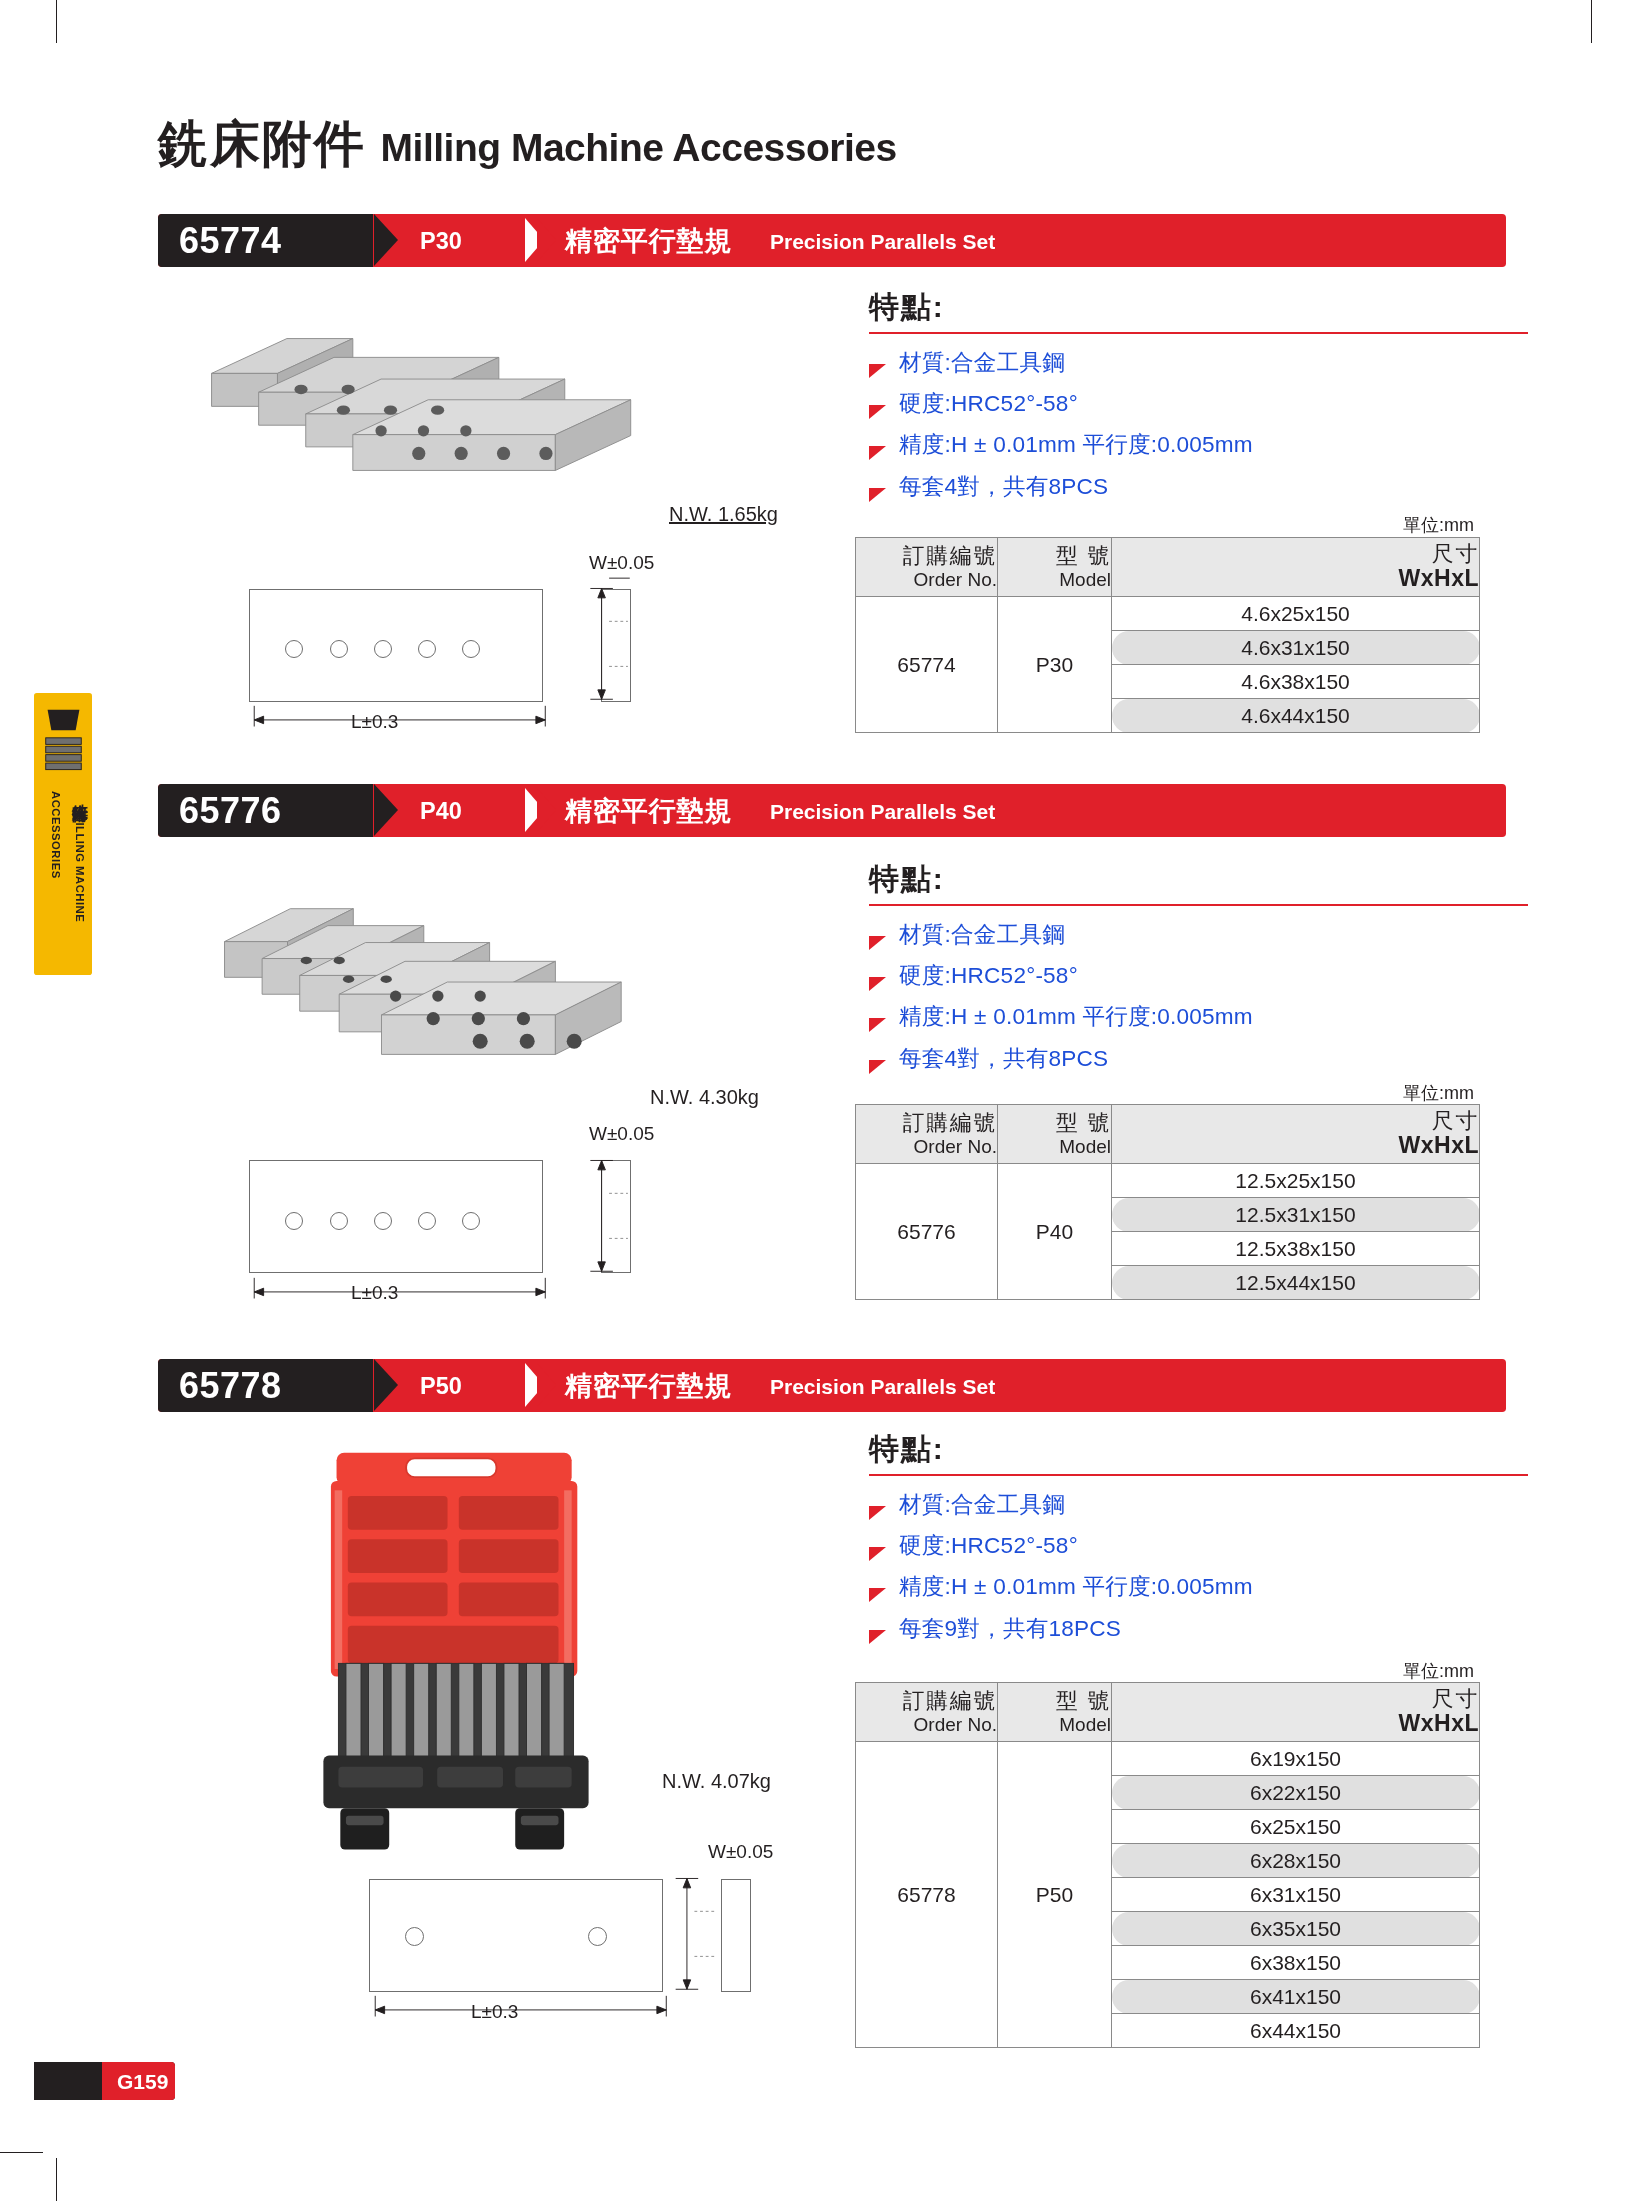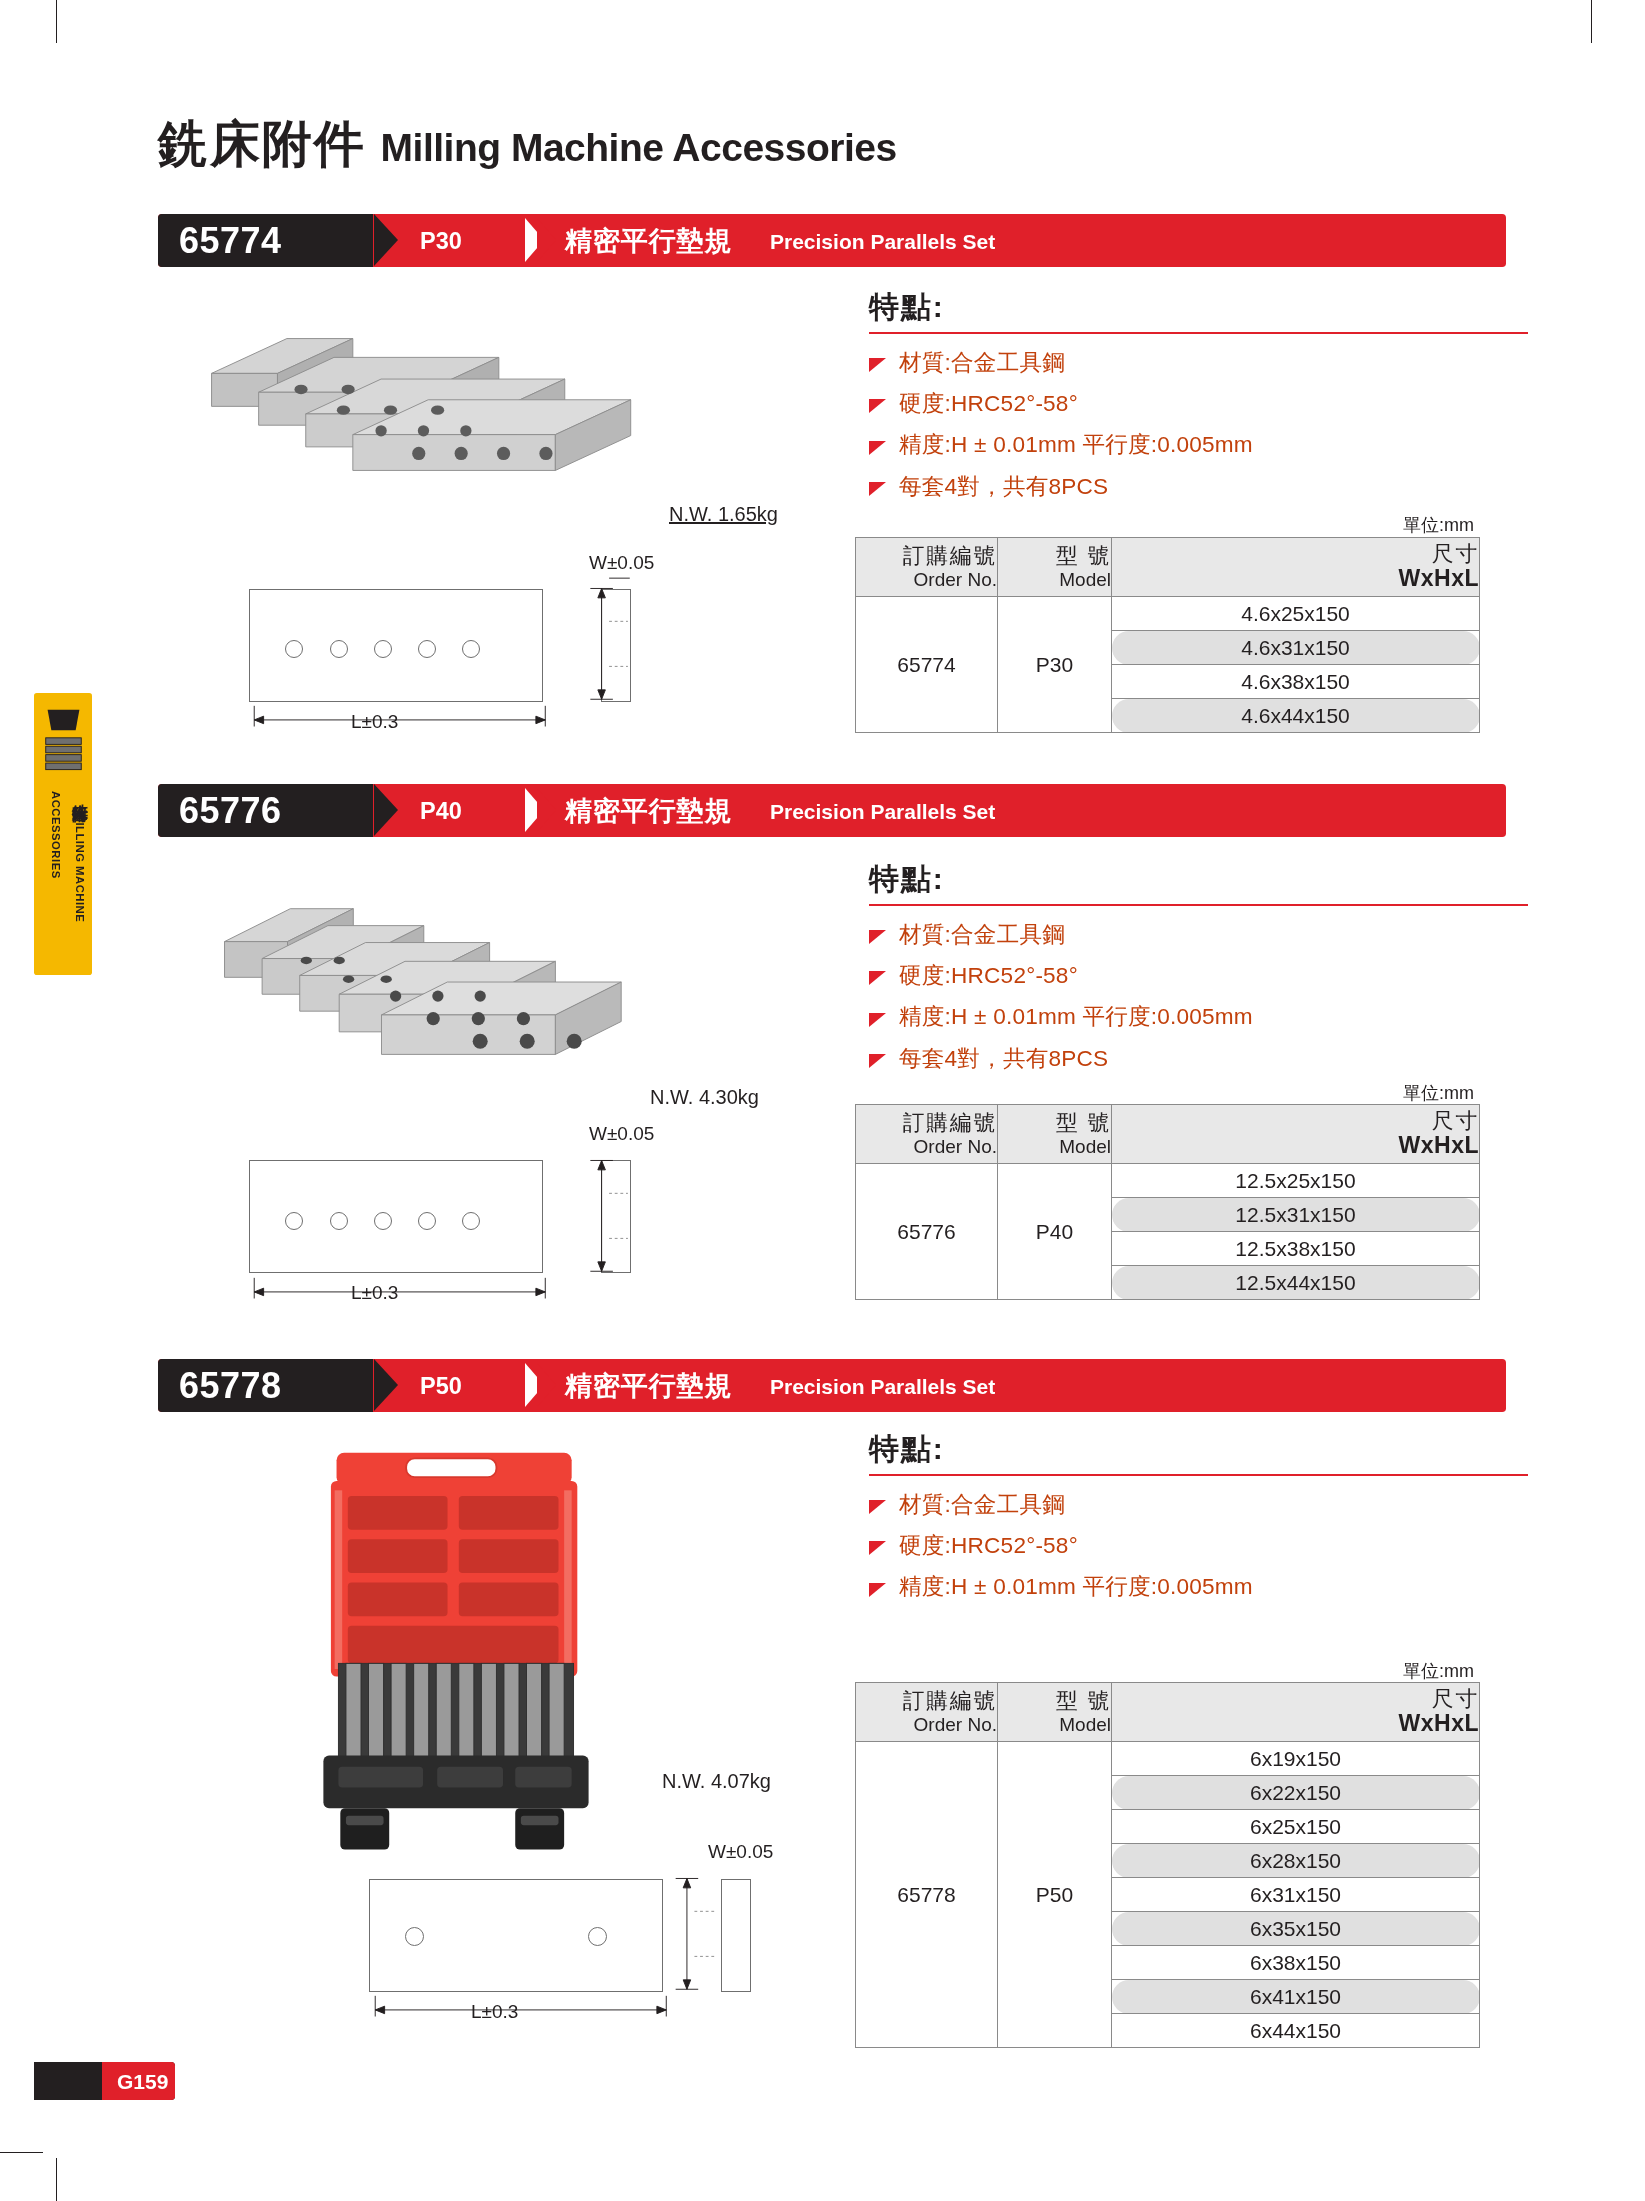--- a/index.html
+++ b/index.html
@@ -184,25 +184,25 @@
     margin-bottom: 3.8px;
   }
   .feat-rule {
     width: 659px;
     height: 1.9px;
     background: #e0202a;
     margin-bottom: 13px;
   }
   .feat-item {
     display: flex;
-    align-items: center;
+    align-items: flex-end;
     gap: 13px;
     margin-bottom: 10.4px;
     font-size: 22.6px;
-    color: #c2410c;
+    color: #1d4ed8;
     letter-spacing: 0.2px;
   }
   .feat-arrow {
     width: 0; height: 0;
     margin-top: 5.6px;
     border-left: 17px solid #e0202a;
     border-bottom: 14px solid transparent;
     flex: none;
   }
 
@@ -605,20 +605,24 @@
       <span>材質:合金工具鋼</span>
     </div>
     <div class="feat-item">
       <span class="feat-arrow"></span>
       <span>硬度:HRC52°-58°</span>
     </div>
     <div class="feat-item">
       <span class="feat-arrow"></span>
       <span>精度:H ± 0.01mm 平行度:0.005mm</span>
     </div>
+    <div class="feat-item">
+      <span class="feat-arrow"></span>
+      <span>每套9對，共有18PCS</span>
+    </div>
   </div>
 
   <div class="unit" style="left:1403px; top:1659px;">單位:mm</div>
 
   <table class="spec" style="left:855px; top:1682px;">
     <thead>
       <tr>
         <th class="col-order">
           <span class="cn">訂購編號</span>
           <span class="en">Order No.</span>

